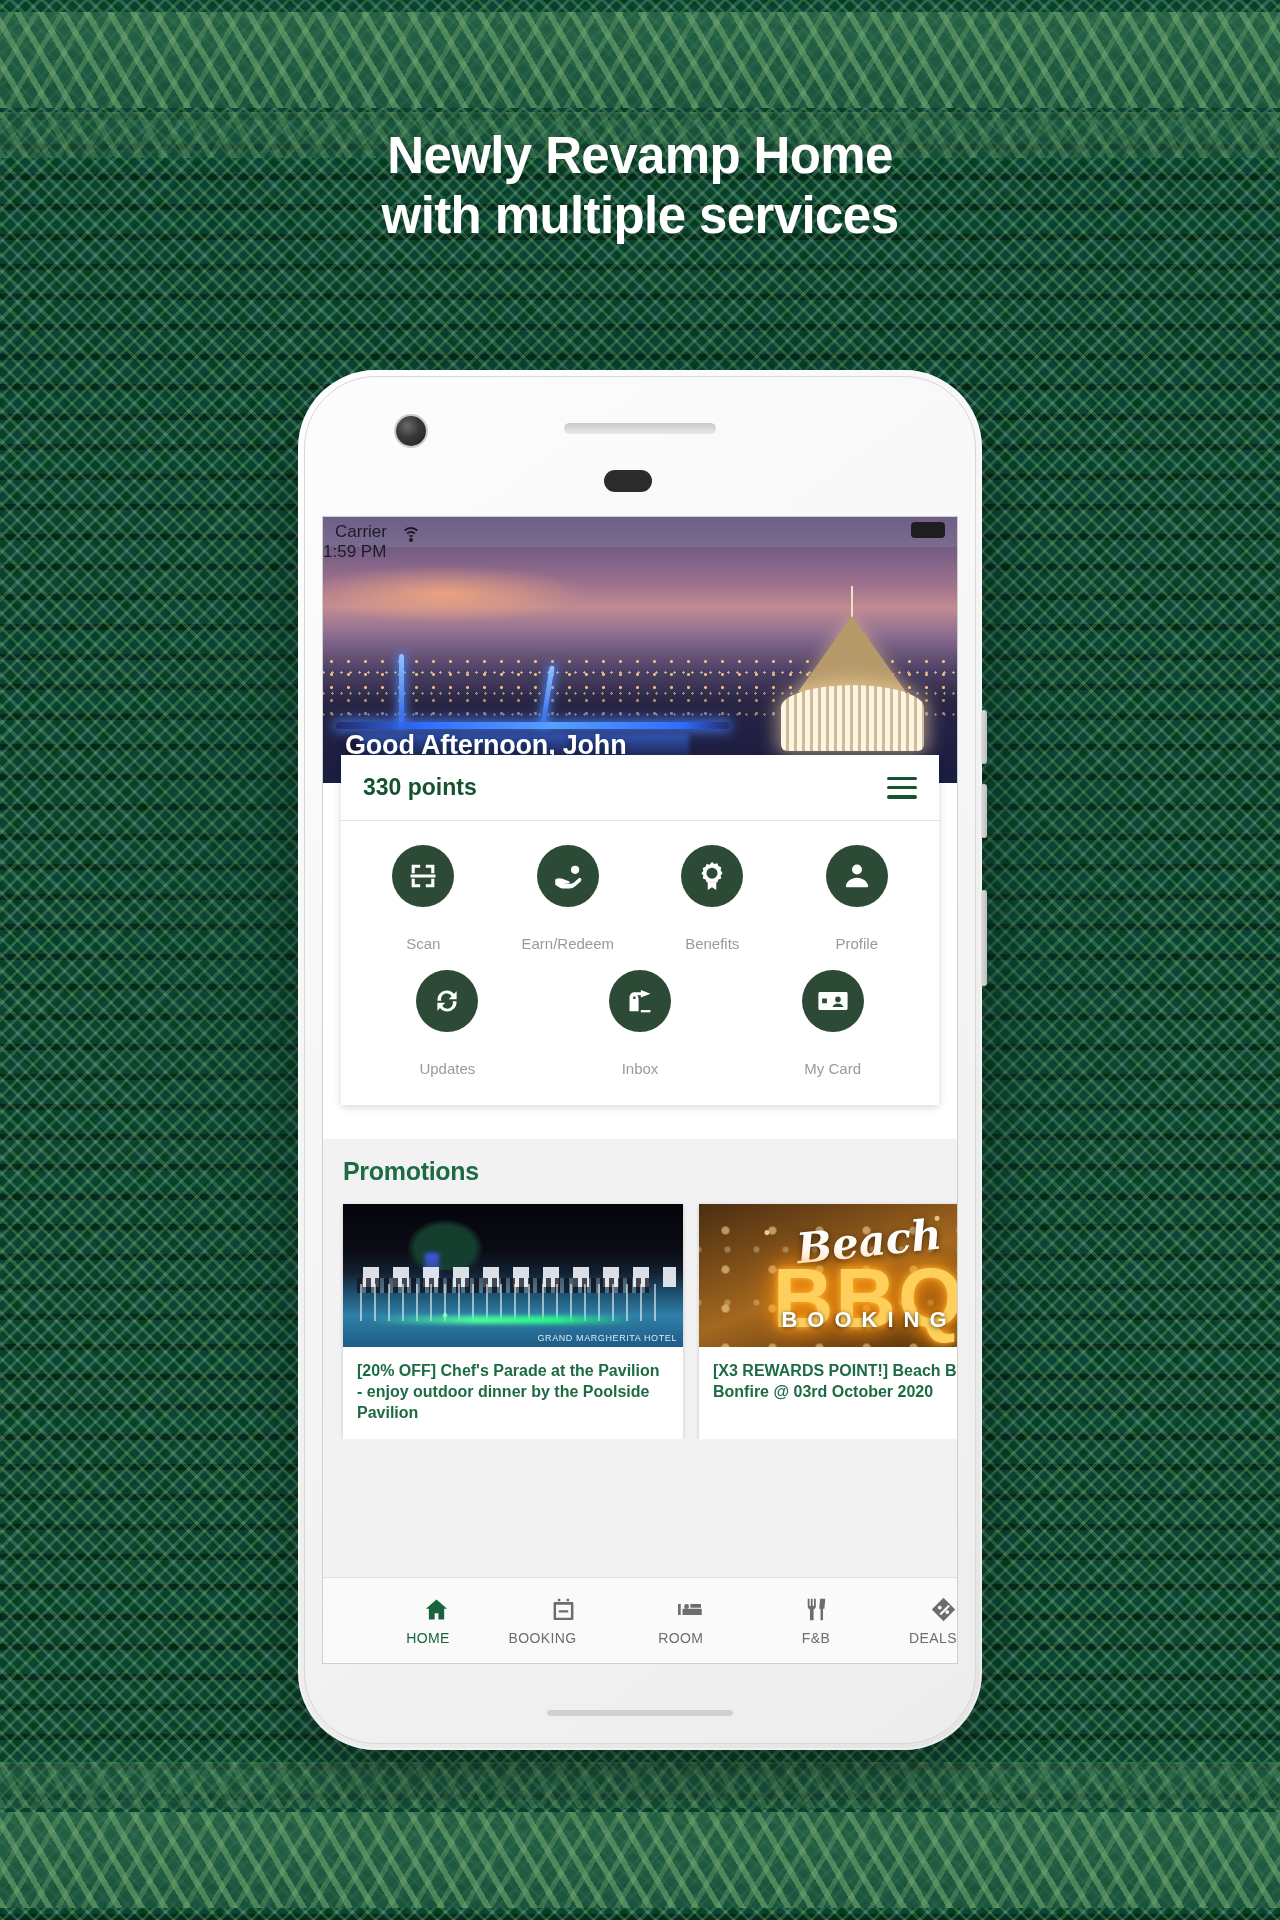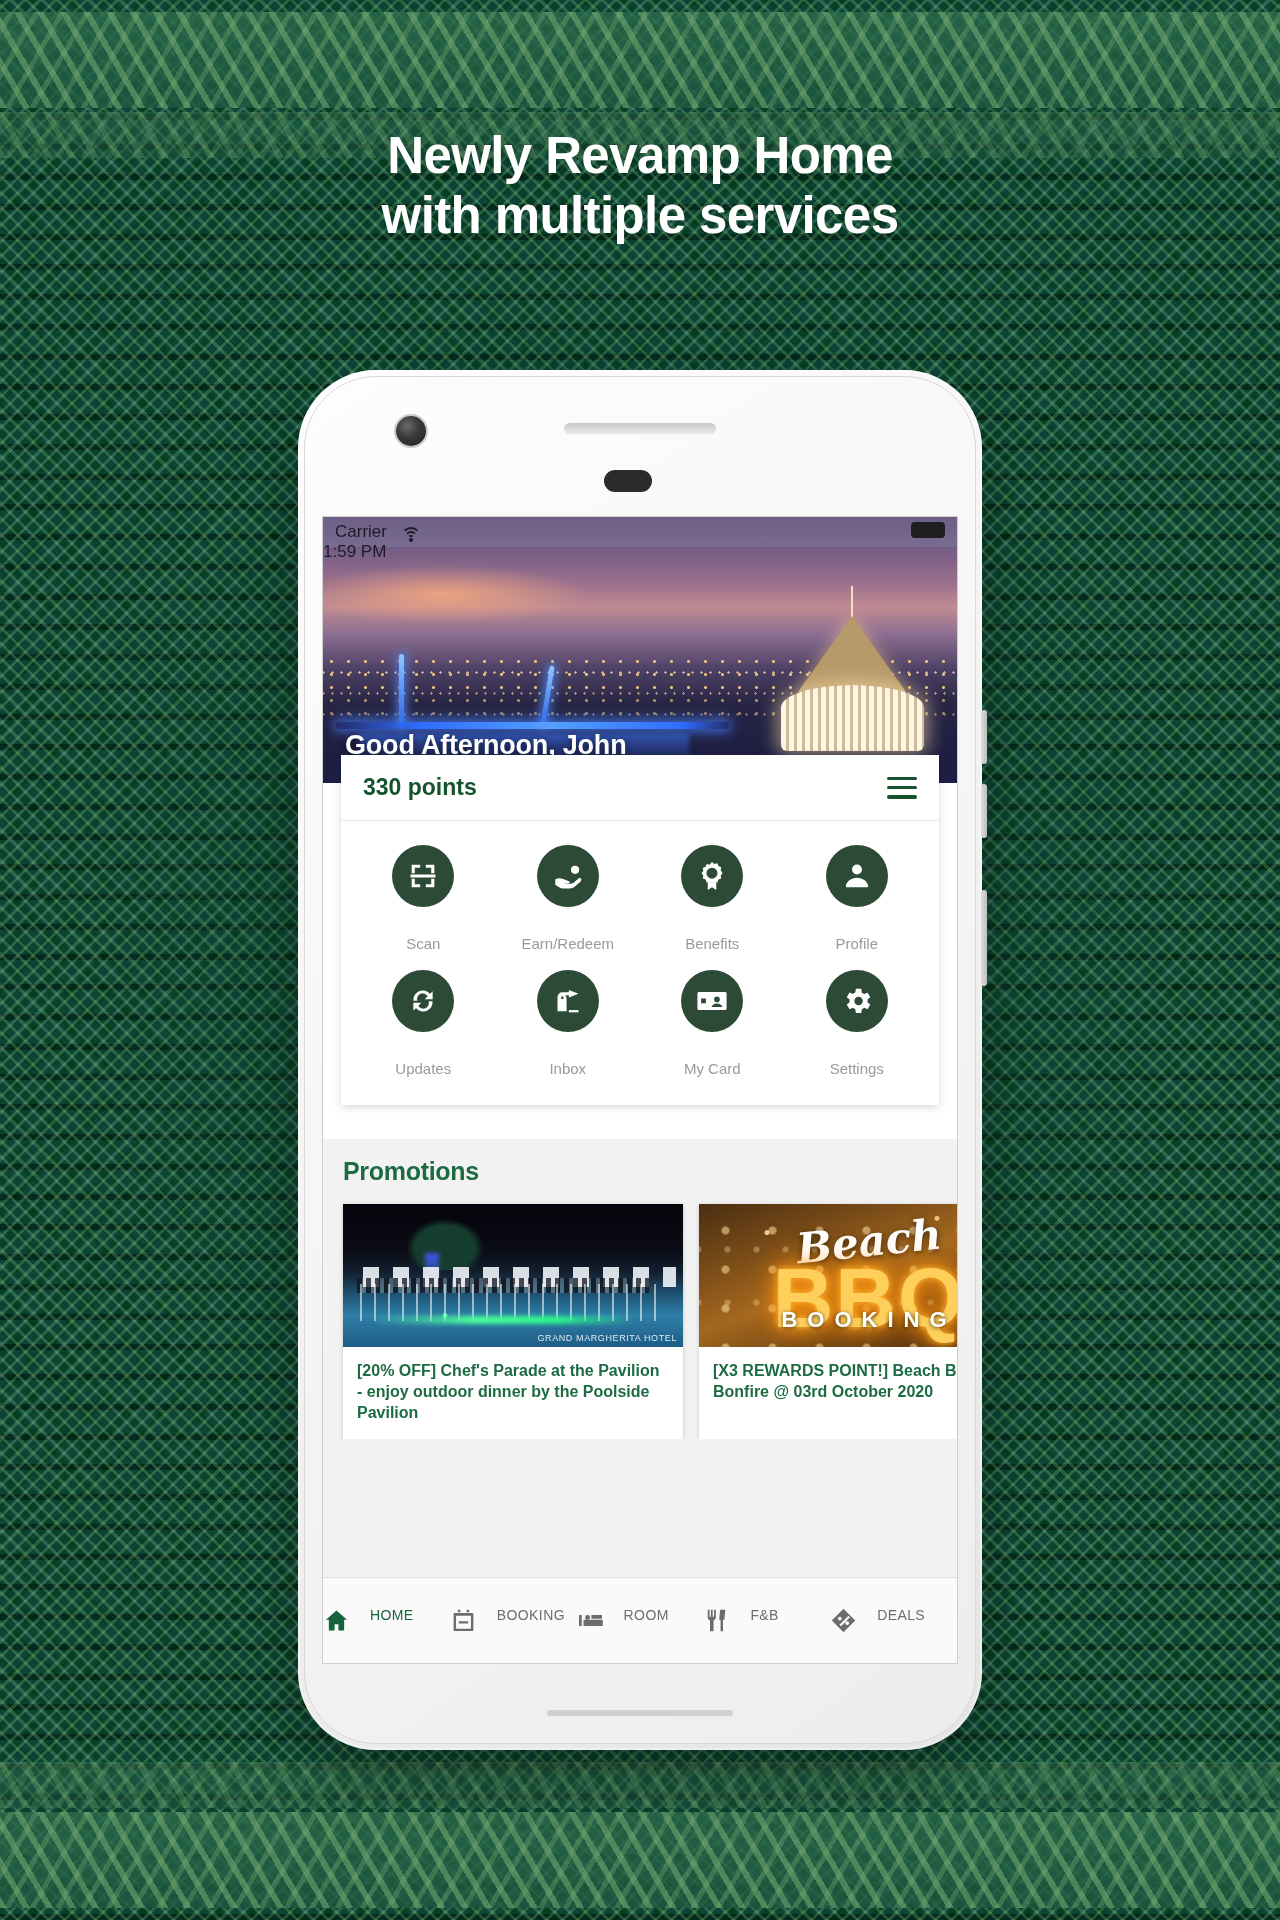--- a/index.html
+++ b/index.html
@@ -299,21 +299,21 @@
     font-size:22px; letter-spacing:10px; color:#fff; font-weight:600;
     text-shadow:0 1px 4px rgba(0,0,0,.7);
   }
 
   
   #bottom-nav{
     position:absolute; left:0; right:0; bottom:0; height:86px;
     background:#fafafa; border-top:1px solid #e0e0e0;
     display:flex; align-items:center;
   }
-  .nav-item{ flex:1; display:flex; flex-direction:row; align-items:flex-start; gap:20px; cursor:pointer; }
+  .nav-item{ flex:1; display:flex; flex-direction:column; align-items:flex-end; gap:7px; cursor:pointer; }
   .nav-item svg{ width:27px; height:27px; fill:#6d6d6d; }
   .nav-label{ font-size:14px; color:#6d6d6d; letter-spacing:.4px; }
   .nav-item.active svg{ fill:#17633c; }
   .nav-item.active .nav-label{ color:#17633c; }
 
   #home-indicator{
     position:absolute; left:50%; transform:translateX(-50%);
     bottom:34px; width:186px; height:6px; border-radius:4px; background:#d0d0d0;
   }
 </style>
@@ -456,28 +456,20 @@
 
           <div class="grid-cell">
             <div class="circle">
               <svg viewBox="0 0 24 24">
                   <path d="M2.8 5.6h18.4c.6 0 1.1.5 1.1 1.1v10.6c0 .6-.5 1.1-1.1 1.1H2.8c-.6 0-1.1-.5-1.1-1.1V6.7c0-.6.5-1.1 1.1-1.1zm1.5 4.6v3.4h3.4v-3.4H4.3zm11.2-1.3a2 2 0 100 4 2 2 0 000-4zm0 4.8c-1.9 0-3.5 1.1-3.9 2.5h7.8c-.4-1.4-2-2.5-3.9-2.5z"></path>
                 </svg>
             </div>
             <div class="cell-label">My Card</div>
           </div>
 
-          <div class="grid-cell">
-            <div class="circle">
-              <svg viewBox="0 0 24 24">
-                  <path d="M19.4 13a7.6 7.6 0 000-2l2-1.6-1.9-3.3-2.4 1a7.6 7.6 0 00-1.7-1L15 3.4H11.2l-.4 2.6c-.6.2-1.2.6-1.7 1l-2.4-1L4.8 9.3l2 1.6a7.6 7.6 0 000 2l-2 1.6 1.9 3.3 2.4-1c.5.4 1.1.8 1.7 1l.4 2.6H15l.4-2.6c.6-.2 1.2-.6 1.7-1l2.4 1 1.9-3.3-2-1.6zM13.1 15a3 3 0 110-6 3 3 0 010 6z"></path>
-                </svg>
-            </div>
-            <div class="cell-label">Settings</div>
-          </div>
         </div>
       </div>
     </div>
 
     <div id="promo-section">
       <div id="promo-title">Promotions</div>
 
       <div id="promo-scroller">
 
         <div class="promo-card">

